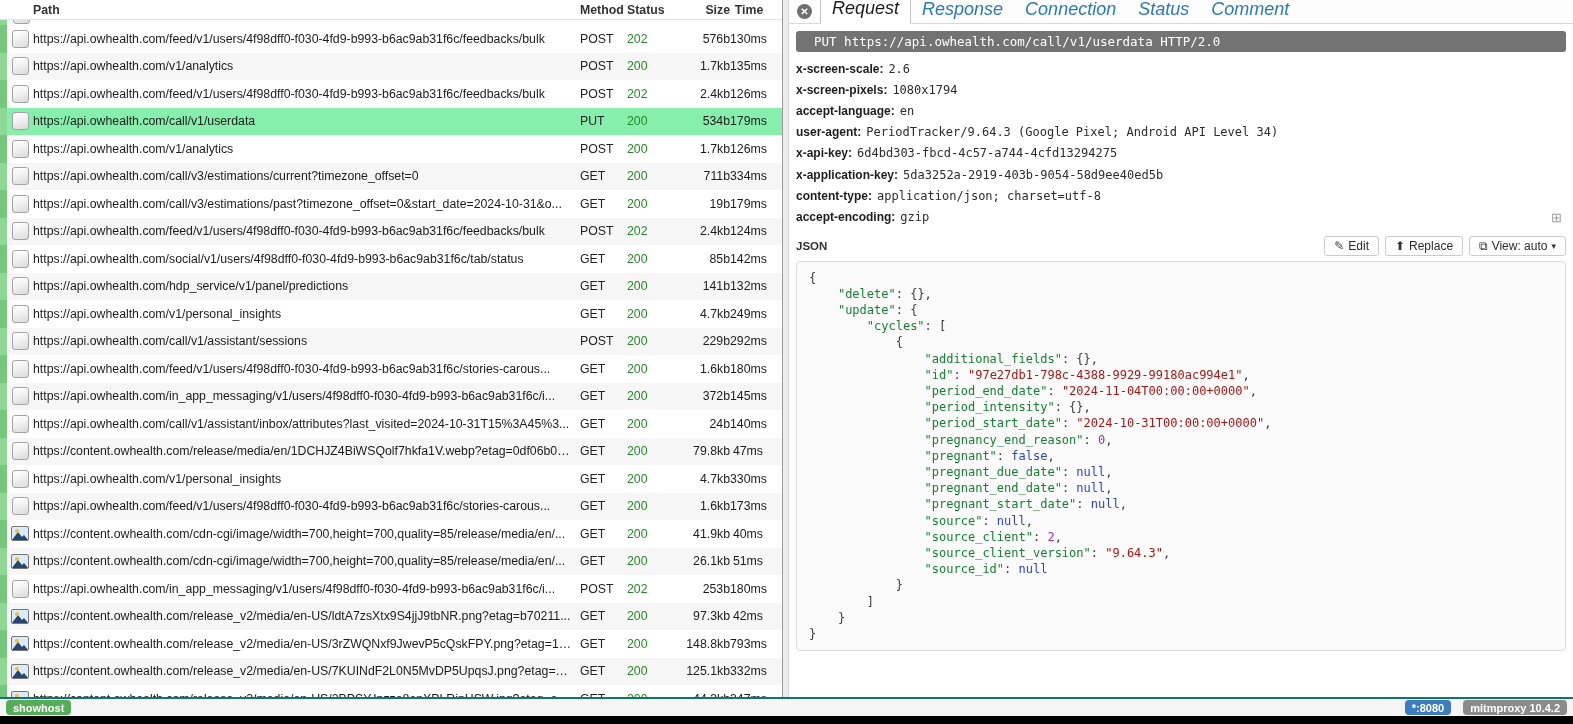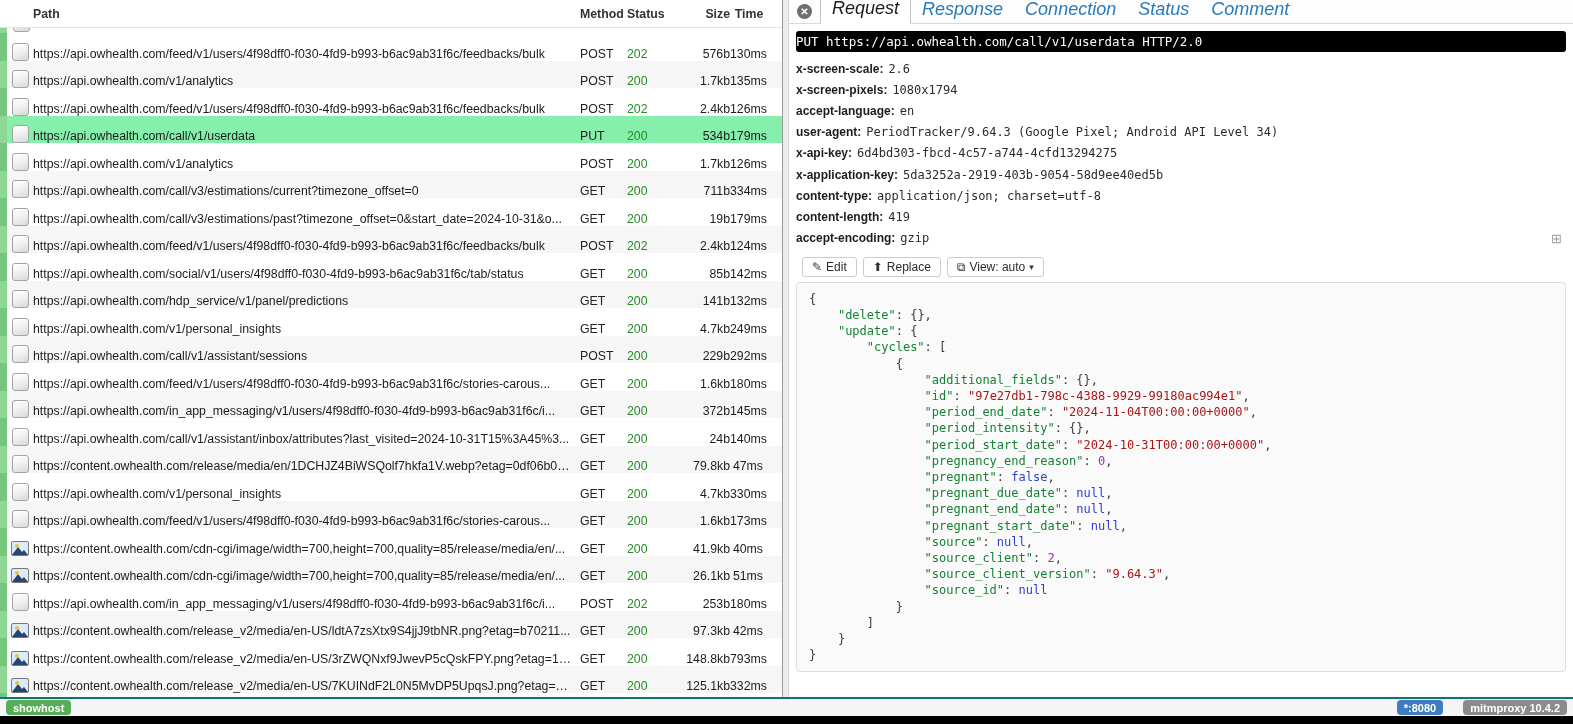--- a/index.html
+++ b/index.html
@@ -3,36 +3,36 @@
 <meta charset="utf-8">
 <style>
   * { margin:0; padding:0; box-sizing:border-box; }
   html,body { width:1573px; height:724px; overflow:hidden; background:#000;
               font-family:"Liberation Sans", sans-serif; }
   .app { display:flex; width:1573px; height:697px; background:#fff; }
 
   
   .flow-table { width:783px; height:100%; overflow:hidden; background:#fff;
                 border-right:1px solid #9a9a9a; display:flex; flex-direction:column; }
-  .thead { display:flex; height:28px; align-items:center; background:#fff;
+  .thead { display:flex; height:20px; align-items:center; background:#fff;
            border-bottom:1px solid #e4e4e4; font-size:12.3px; font-weight:600; color:#333; flex:none; }
   .col-iconcol { width:33px; flex:none; }
   .col-path   { flex:1; min-width:0; padding-right:8px; white-space:nowrap; overflow:hidden; text-overflow:ellipsis; }
   .col-method { width:47px; flex:none; }
   .col-status { width:46px; flex:none; }
   .col-size   { width:57px; flex:none; text-align:right; }
   .col-time   { width:52px; flex:none; text-align:center; padding-right:5px; }
   .thead .col-time { padding-right:14px; }
 
   .rows { flex:1; overflow:hidden; }
   .partial-row { height:5px; overflow:hidden; position:relative; background:#fff; }
   .partial-row .stripe { position:absolute; left:0; top:0; bottom:0; width:7px; background:#8ed794; }
   .partial-row .doc-icon { position:absolute; left:13px; top:-14px; }
 
-  .row { display:flex; height:27.5px; align-items:flex-end; font-size:12.3px; color:#1c1c1c; background:#fff; }
+  .row { display:flex; height:27.5px; align-items:center; font-size:12.3px; color:#1c1c1c; background:#fff; }
   .row.alt { background:#f6f6f6; }
   .row.selected { background:#86efac; }
   .stripe { width:7px; height:100%; flex:none; background:#74c77b; }
   .row.alt .stripe { background:#8ed794; }
   .icon-cell { width:26px; flex:none; display:flex; justify-content:center; align-items:center; }
   .doc-icon { width:17px; height:18px; border:1px solid #a3a3a3; border-radius:3px;
               background:linear-gradient(160deg,#ffffff 0%,#f2f2f2 45%,#d9d9d9 100%);
               box-shadow:inset 0 1px 0 #fff; }
   .img-icon { width:18px; height:15px; display:block; }
   .c-method { width:47px; flex:none; color:#222; }
@@ -47,22 +47,22 @@
   .detail { flex:1; min-width:0; display:flex; flex-direction:column; background:#fff; }
   .tabbar { height:24px; display:flex; align-items:flex-end; padding-left:6px;
             border-bottom:1px solid #d9d9d9; background:#fdfdfd; flex:none; }
   .close-btn { width:15px; height:15px; border-radius:50%; background:#6f6f6f; color:#fff;
                font-size:10px; line-height:15px; text-align:center; margin:0 8px 4px 2px;
                font-weight:bold; cursor:default; }
   .tab { font-size:18px; color:#2a7ab9; padding:3px 11px 4px; margin-bottom:-1px; cursor:default;font-style:italic; }
   .tab.active { color:#1c1c1c; background:#fff; border:1px solid #c3c3c3; border-bottom:1px solid #fff;
                 border-radius:3px 3px 0 0; }
 
-  .req-line { margin:7px 7px 3px 7px; background:#000000; color:#fff; border-radius:3px;
-              font-family:"DejaVu Sans Mono", monospace; font-size:12.5px; padding:3px 0; }
+  .req-line { margin:7px 7px 3px 7px; background:#737373; color:#fff; border-radius:3px;
+              font-family:"DejaVu Sans Mono", monospace; font-size:12.5px; padding:3px 18px; }
   .headers { margin:3px 7px 0 7px; position:relative; }
   .hdr-row { height:21.2px; display:flex; align-items:center; font-size:12px; }
   .hk { font-weight:bold; color:#1d1d1d; }
   .hv { font-family:"DejaVu Sans Mono", monospace; color:#2c2c2c; margin-left:5px; }
   .add-icon { position:absolute; right:4px; bottom:3px; color:#9a9a9a; font-size:13px; }
 
   .body-header { display:flex; align-items:center; margin:8px 7px 5px 7px; }
   .body-label { font-size:11.5px; font-weight:bold; color:#333; flex:1; }
   .btn { display:inline-flex; align-items:center; gap:4px; border:1px solid #ccc; border-radius:3px;
          background:#fff; color:#2c2c2c; font-size:12px; padding:2px 9px; margin-left:6px; cursor:default; }
@@ -77,21 +77,21 @@
   .tk-k { color:#158233; }
   .tk-s { color:#a81717; }
   .tk-n { color:#9b2fae; }
   .tk-a { color:#2b3fd0; }
 
   
   .footer { height:19px; background:#f5f5f5; border-top:2px solid #0f766e; display:flex;
             align-items:center; padding:0 6px; }
   .badge { font-size:11px; font-weight:bold; color:#fff; border-radius:4px; padding:1.5px 7px; }
   .badge-showhost { background:#57ad57; }
-  .footer-right { margin-left:auto; display:flex; gap:20px; }
+  .footer-right { margin-left:auto; display:flex; gap:12px; }
   .badge-port { background:#3d7dbf; }
   .badge-version { background:#8b8b8b; }
   .bottom-strip { height:8px; background:#000; }
 </style>
 </head>
 <body>
 
 <div class="app">
 
   <div class="flow-table">
@@ -447,31 +447,28 @@
         </div>
         <div class="hdr-row">
           <span class="hk">x-application-key:</span>
           <span class="hv">5da3252a-2919-403b-9054-58d9ee40ed5b</span>
         </div>
         <div class="hdr-row">
           <span class="hk">content-type:</span>
           <span class="hv">application/json; charset=utf-8</span>
         </div>
         <div class="hdr-row">
-          <span class="hk">content-length:</span>
-          <span class="hv">419</span>
-        </div>
-        <div class="hdr-row">
           <span class="hk">accept-encoding:</span>
           <span class="hv">gzip</span>
         </div>
         <span class="add-icon">⊞</span>
     </div>
 
     <div class="body-header">
+      <span class="body-label">JSON</span>
       <span class="btn">
         <span class="bicon">✎</span>
         <span>Edit</span>
       </span>
       <span class="btn">
         <span class="bicon">⬆</span>
         <span>Replace</span>
       </span>
       <span class="btn">
         <span class="bicon">⧉</span>

